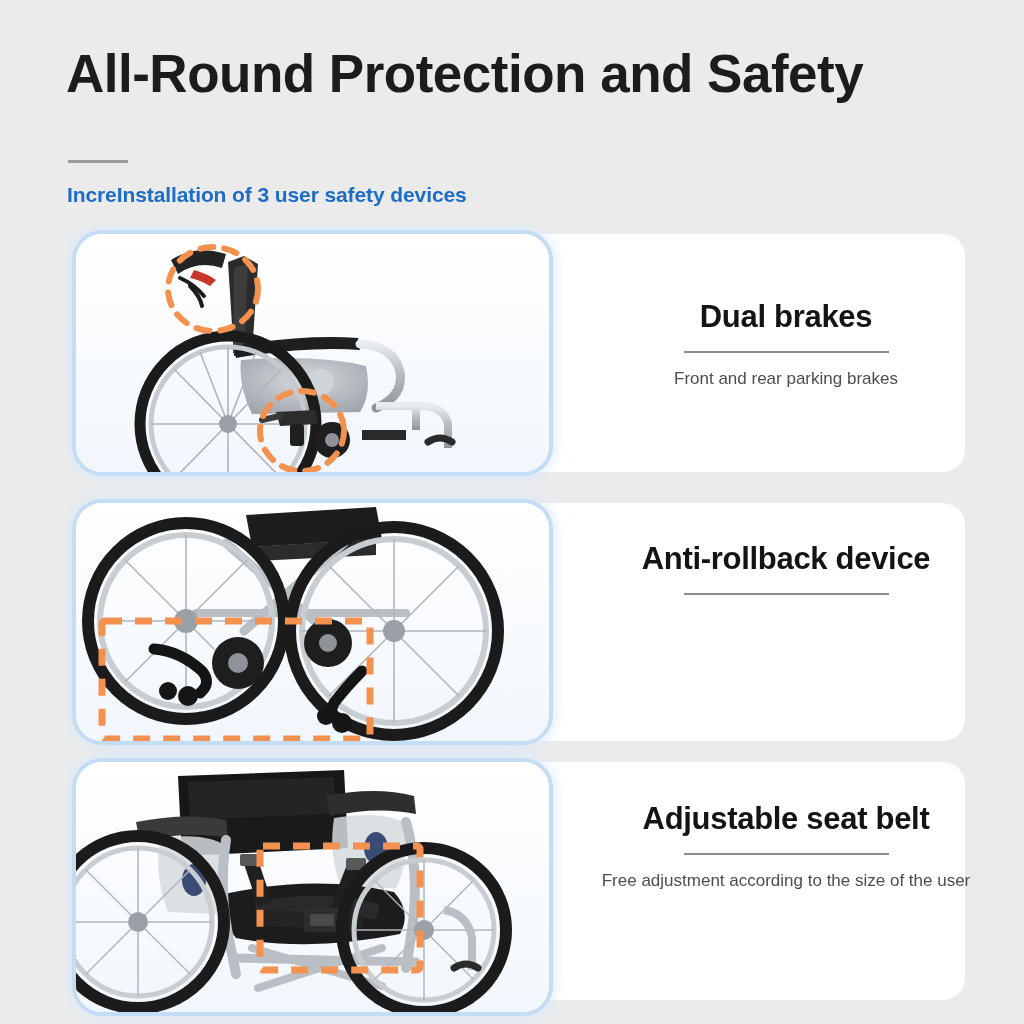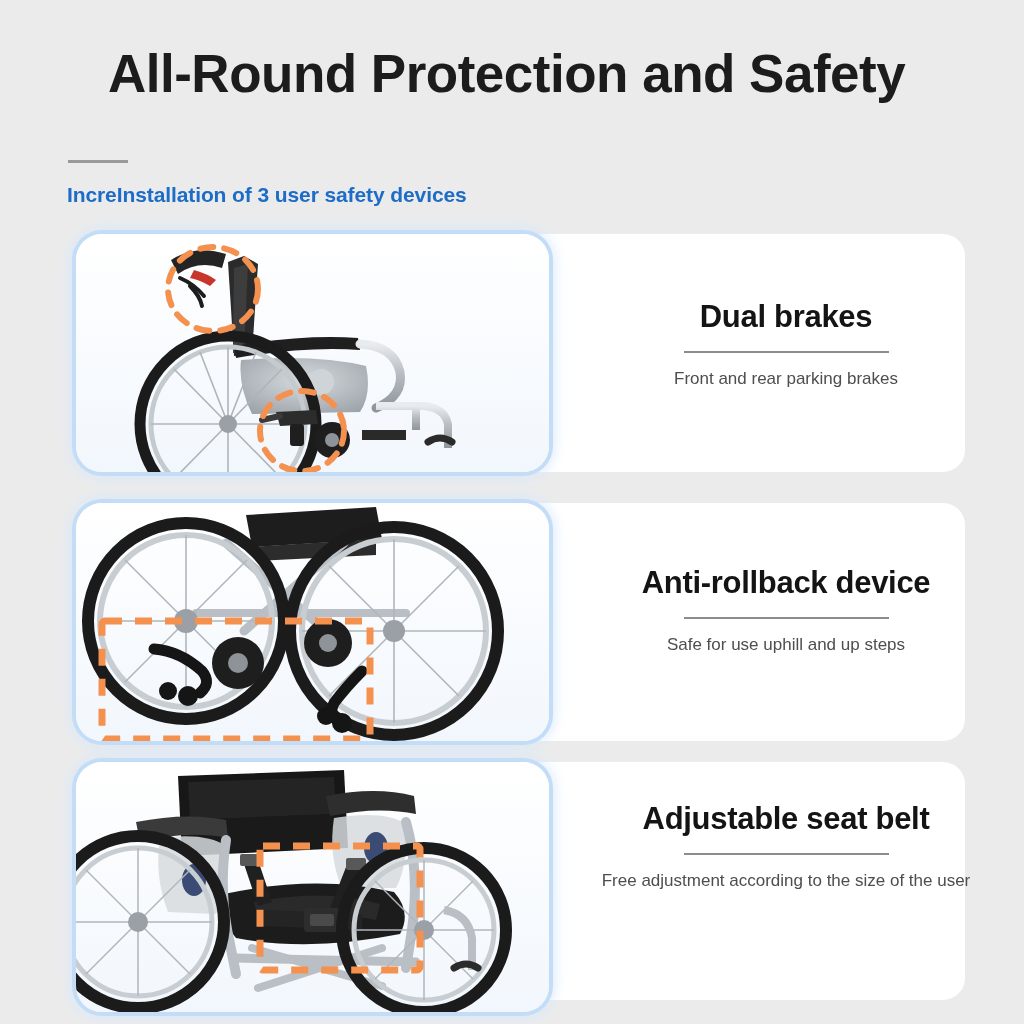--- a/index.html
+++ b/index.html
@@ -19,21 +19,20 @@
   .page-title {
     position: absolute;
     left: 66px;
     top: 44px;
     font-size: 53px;
     font-weight: bold;
     color: #1c1c1c;
     letter-spacing: -0.5px;
     white-space: nowrap;
     line-height: 1.12;
-    margin-left: 42px;
   }
   .title-rule {
     position: absolute;
     left: 68px;
     top: 160px;
     width: 60px;
     height: 3px;
     background: #9a9a9a;
   }
   .subtitle {
@@ -96,21 +95,21 @@
     margin: 16px auto 0 auto;
   }
   .card-desc {
     margin-top: 15px;
     font-size: 17px;
     color: #4e4e4e;
     line-height: 1.25;
     padding: 0 28px;
   }
   #text-0 { top: 298px; }
-  #text-1 { top: 564px; }
+  #text-1 { top: 540px; }
   #text-2 { top: 800px; }
   #text-2 .card-desc { padding: 0 48px; }
 </style>
 </head>
 <body>
 
 <div class="page-title">All-Round Protection and Safety</div>
 <div class="title-rule"></div>
 <div class="subtitle">IncreInstallation of 3 user safety devices</div>
 
@@ -244,21 +243,20 @@
     <circle cx="266" cy="220" r="10" fill="#151515"></circle>
     <circle cx="250" cy="213" r="9" fill="#151515"></circle>
 
     <rect x="26" y="118" width="268" height="118" rx="3" fill="none" stroke="#f4914f" stroke-width="7" stroke-dasharray="17 13" stroke-linecap="butt"></rect>
   </svg>
 </div>
 
 <div class="card-text" id="text-1">
   <div class="card-title">Anti-rollback device</div>
   <div class="card-rule"></div>
-  <div class="card-desc">Safe for use uphill and up steps</div>
 </div>
 
 <div class="card" id="card-2"></div>
 
 <div class="img-panel" id="panel-2">
   <svg viewBox="0 0 473 250">
     <rect x="0" y="0" width="473" height="250" fill="url(#panelG)"></rect>
 
     <path d="M102 14 L268 8 L272 86 L106 94 Z" fill="#171717"></path>
     <path d="M112 20 L258 15 L260 52 L114 58 Z" fill="#242424"></path>

